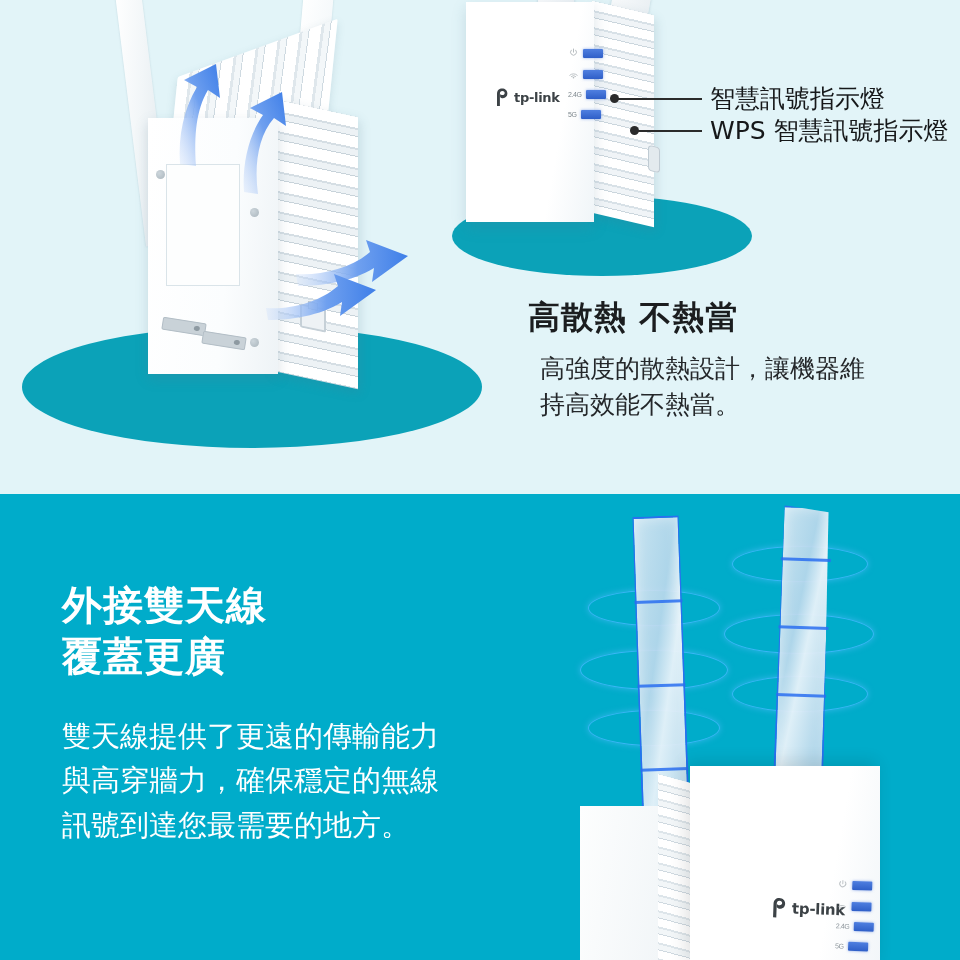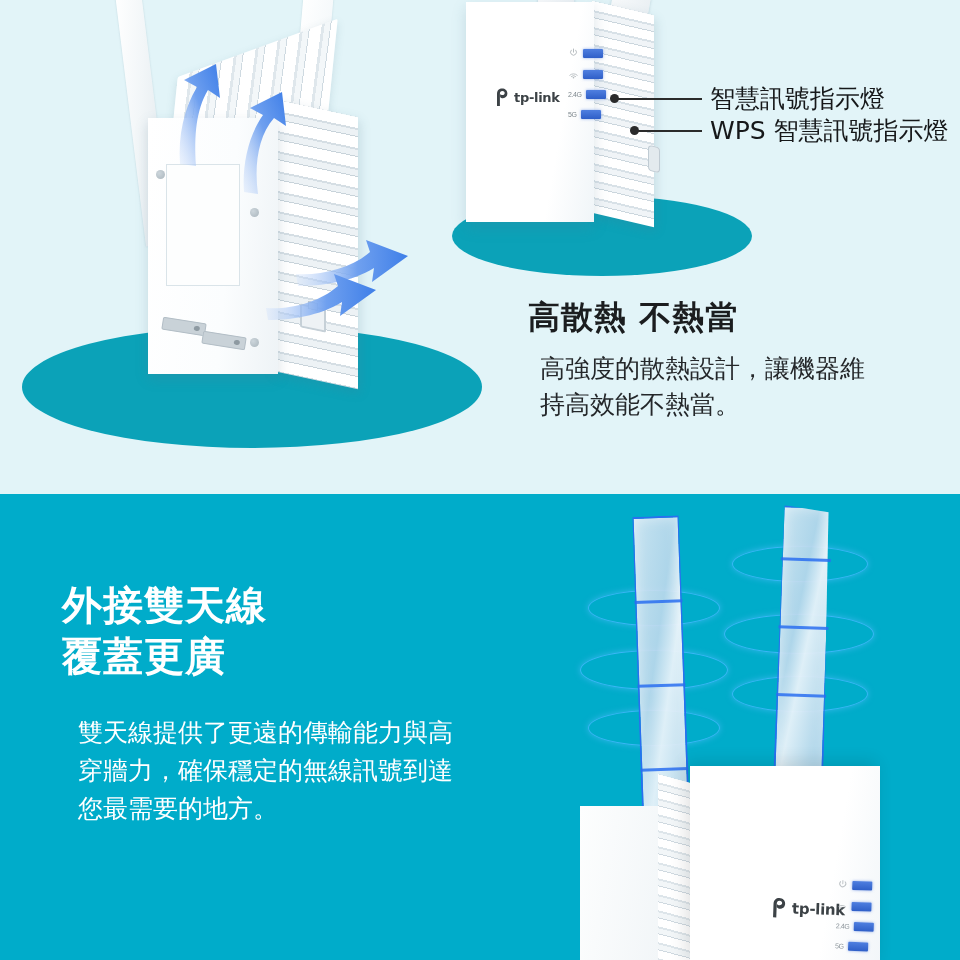--- a/index.html
+++ b/index.html
@@ -135,21 +135,21 @@
     line-height:1.1;margin:0 0 16px 0;
     font-family:"DejaVu Sans","Liberation Sans",sans-serif;}
   .top-p{font-size:25px;line-height:1.42;color:#24272a;margin:12px;
     font-family:"DejaVu Sans","Liberation Sans",sans-serif;max-width:330px;}
 
   
   .bot-copy{position:absolute;left:62px;top:86px;width:420px;}
   .bot-h{font-size:40px;font-weight:800;color:#ffffff;line-height:1.28;
     margin:0 0 32px 0;letter-spacing:1px;
     font-family:"DejaVu Sans","Liberation Sans",sans-serif;}
-  .bot-p{font-size:25px;line-height:1.52;color:#ffffff;margin:16px;max-width:400px;
+  .bot-p{font-size:29px;line-height:1.52;color:#ffffff;margin:0;max-width:400px;
     font-family:"DejaVu Sans","Liberation Sans",sans-serif;}
 
   
   #dev-bottom{position:absolute;left:480px;top:16px;width:480px;height:450px;}
   .b-ant{position:absolute;}
   .b-ant .glass{position:absolute;inset:0;
     background:linear-gradient(100deg,
       rgba(216,232,244,.92) 0%,
       rgba(197,219,238,.88) 38%,
       rgba(234,243,250,.95) 55%,

